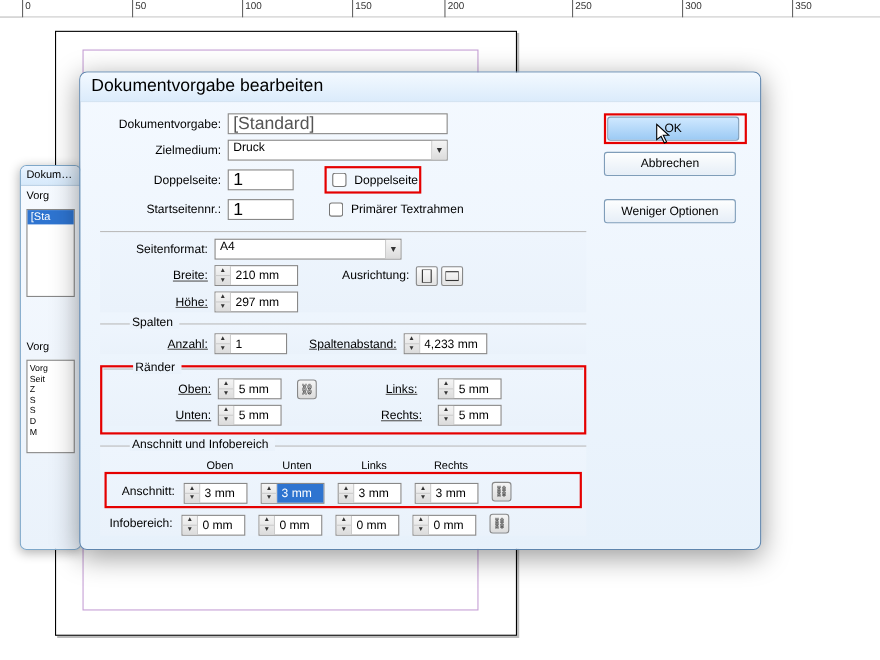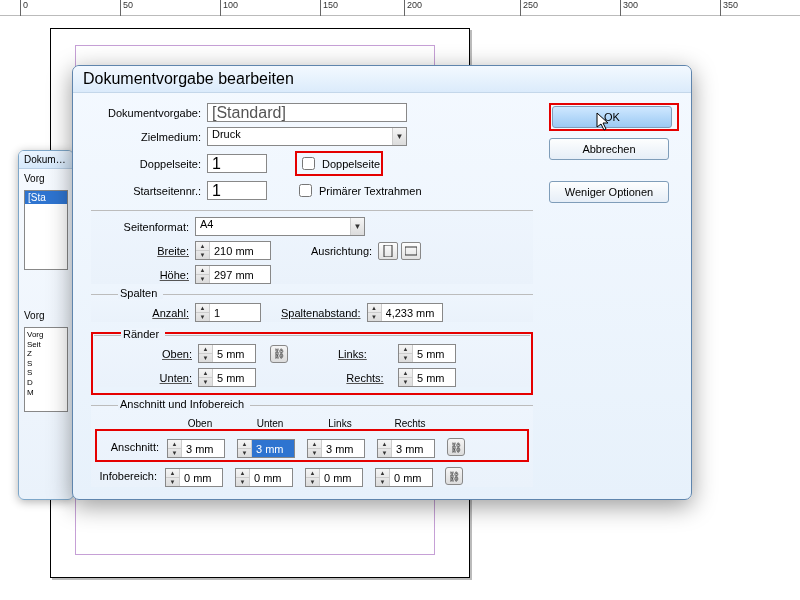--- a/index.html
+++ b/index.html
@@ -336,21 +336,21 @@
           <div class="spin narrow">
             <div class="btns">
                   <div>▲</div>
                   <div>▼</div>
                 </div>
             <input value="5 mm" style="">
           </div>
           <div style="width:14px"></div>
           <span class="icon-link">⛓</span>
           <div style="width:50px"></div>
-          <div style="width:60px; text-align:left; padding-right:6px"><span class="lbl-u">Links:</span></div>
+          <div style="width:60px; text-align:center; padding-right:6px"><span class="lbl-u">Links:</span></div>
           <div class="spin narrow">
             <div class="btns">
                   <div>▲</div>
                   <div>▼</div>
                 </div>
             <input value="5 mm" style="">
           </div>
         </div>
         <div class="row">
           <div class="lbl" style="width:100px"><span class="lbl-u">Unten:</span></div>

